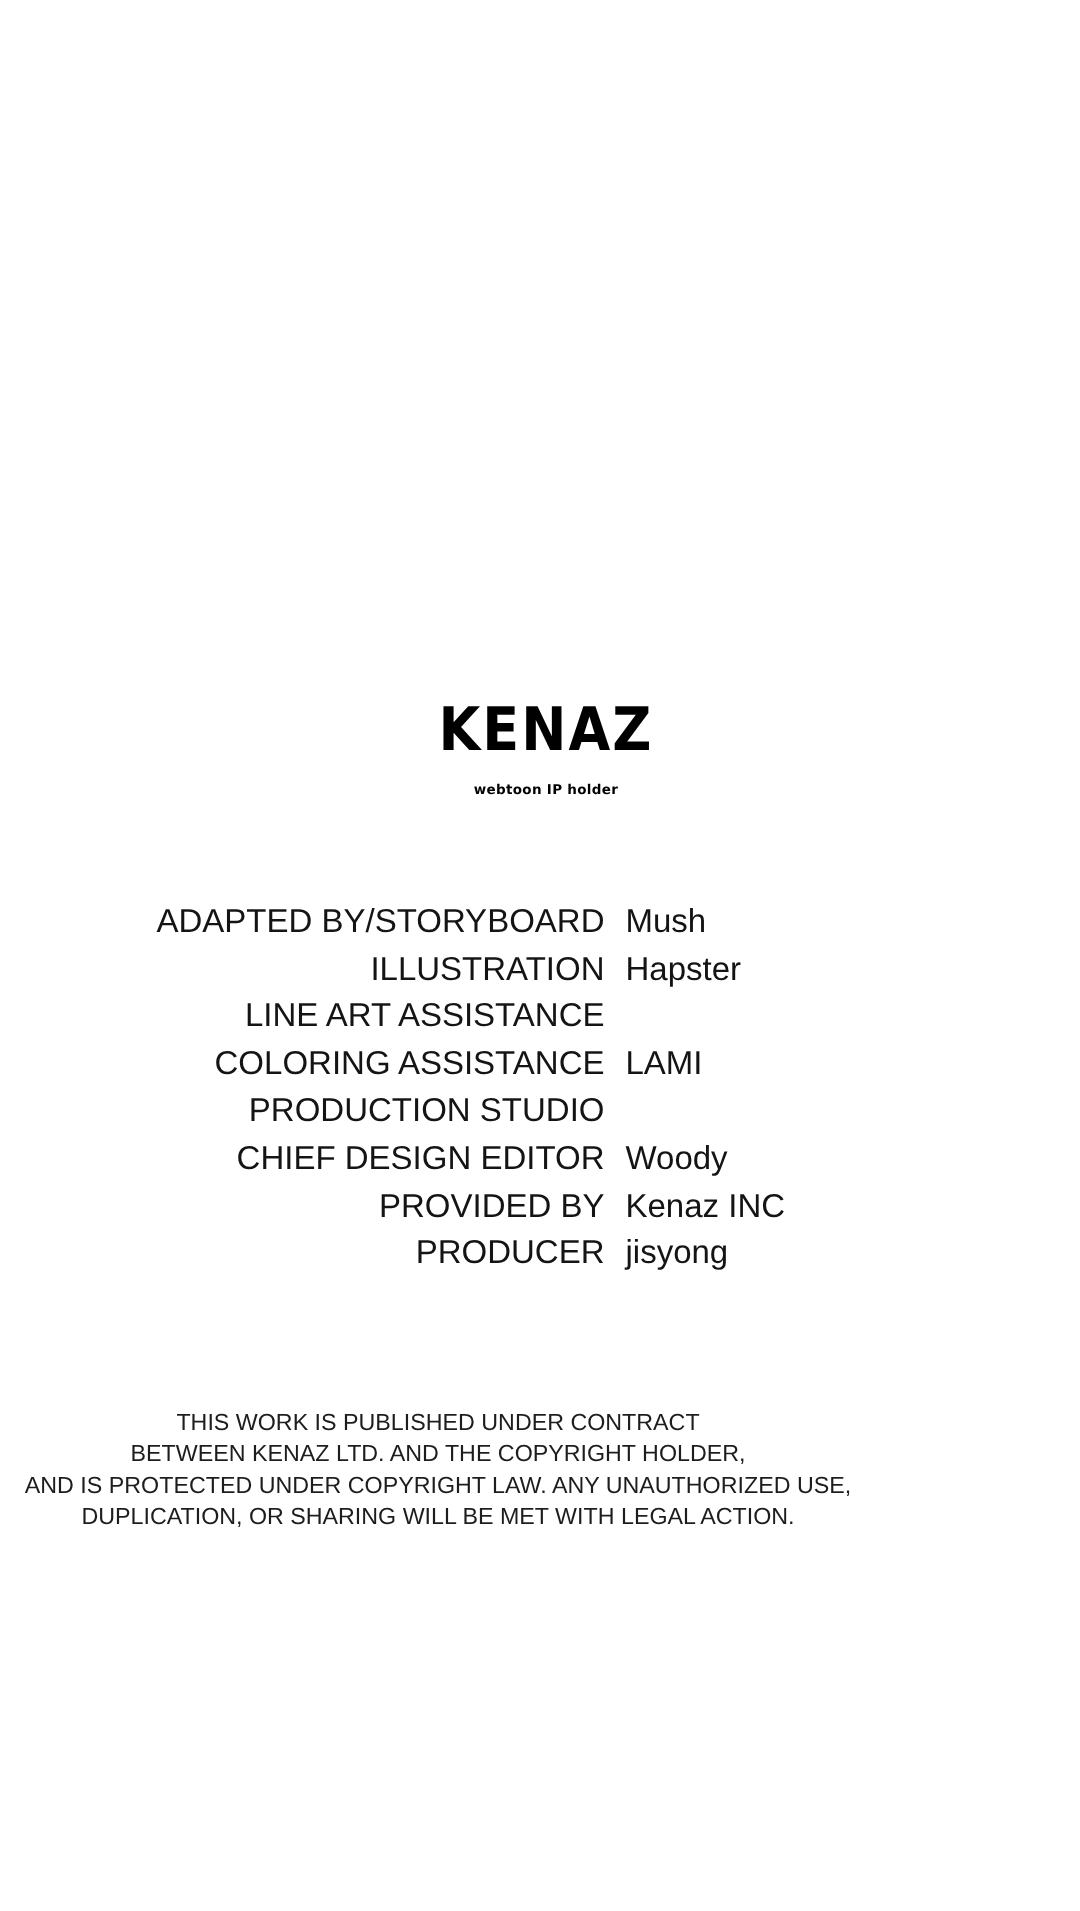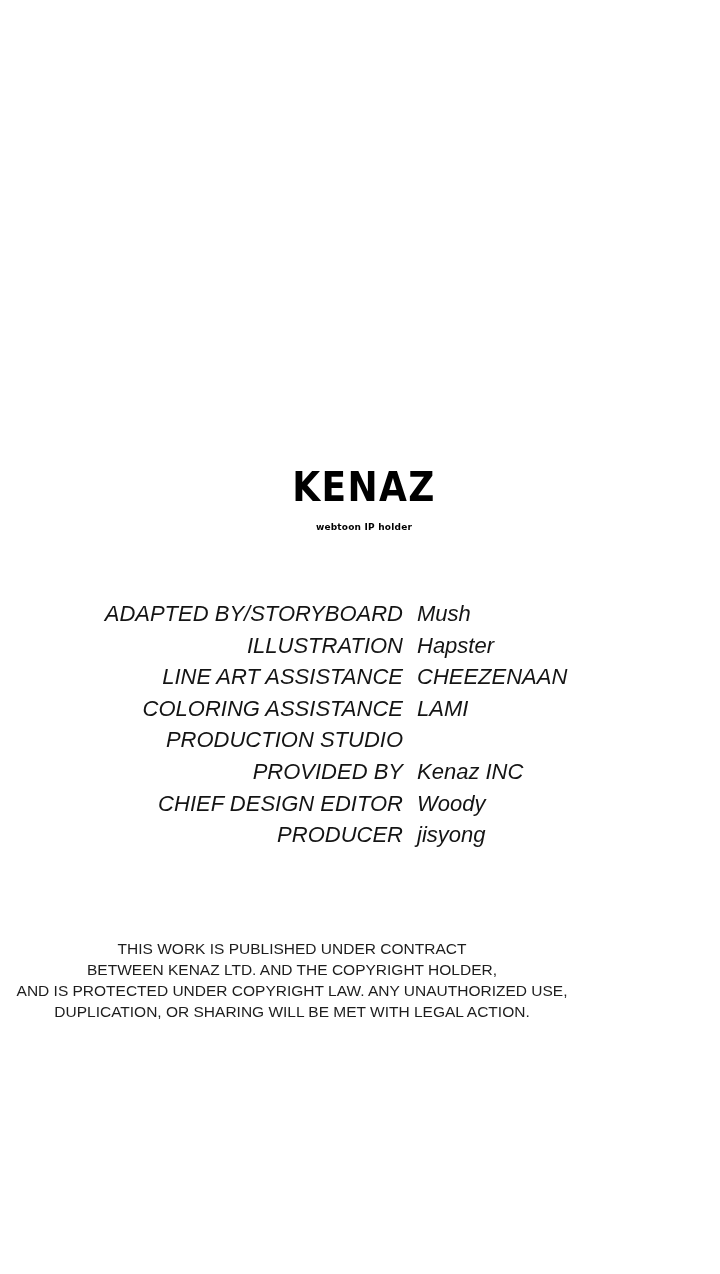--- a/index.html
+++ b/index.html
@@ -60,21 +60,20 @@
     letter-spacing: 0.2px;
     color: #000000;
   }
 
   
   .credits {
     position: absolute;
     top: 598px;
     left: 0;
     width: 680px;
-    font-style: italic;
   }
   .credit-row {
     display: flex;
     align-items: baseline;
     line-height: 31.6px;
   }
   .credit-role {
     width: 403px;
     text-align: right;
     font-size: 22px;
@@ -120,36 +119,35 @@
       <div class="credit-row">
         <div class="credit-role">ADAPTED BY/STORYBOARD</div>
         <div class="credit-name">Mush</div>
       </div>
       <div class="credit-row">
         <div class="credit-role">ILLUSTRATION</div>
         <div class="credit-name">Hapster</div>
       </div>
       <div class="credit-row">
         <div class="credit-role">LINE ART ASSISTANCE</div>
-        <div class="credit-name">CHEEZENAAN</div>
       </div>
       <div class="credit-row">
         <div class="credit-role">COLORING ASSISTANCE</div>
         <div class="credit-name">LAMI</div>
       </div>
       <div class="credit-row">
         <div class="credit-role">PRODUCTION STUDIO</div>
       </div>
       <div class="credit-row">
+        <div class="credit-role">CHIEF DESIGN EDITOR</div>
+        <div class="credit-name">Woody</div>
+      </div>
+      <div class="credit-row">
         <div class="credit-role">PROVIDED BY</div>
         <div class="credit-name">Kenaz INC</div>
-      </div>
-      <div class="credit-row">
-        <div class="credit-role">CHIEF DESIGN EDITOR</div>
-        <div class="credit-name">Woody</div>
       </div>
       <div class="credit-row">
         <div class="credit-role">PRODUCER</div>
         <div class="credit-name">jisyong</div>
       </div>
     </div>
 
   <div class="legal">
       <div>THIS WORK IS PUBLISHED UNDER CONTRACT</div>
       <div>BETWEEN KENAZ LTD. AND THE COPYRIGHT HOLDER,</div>

